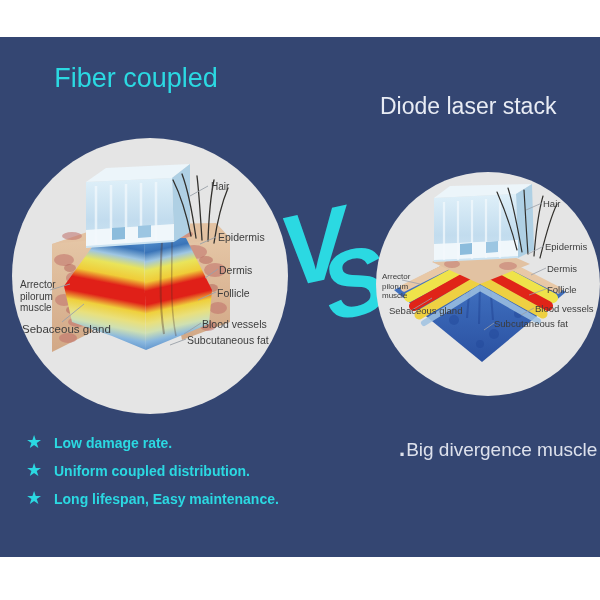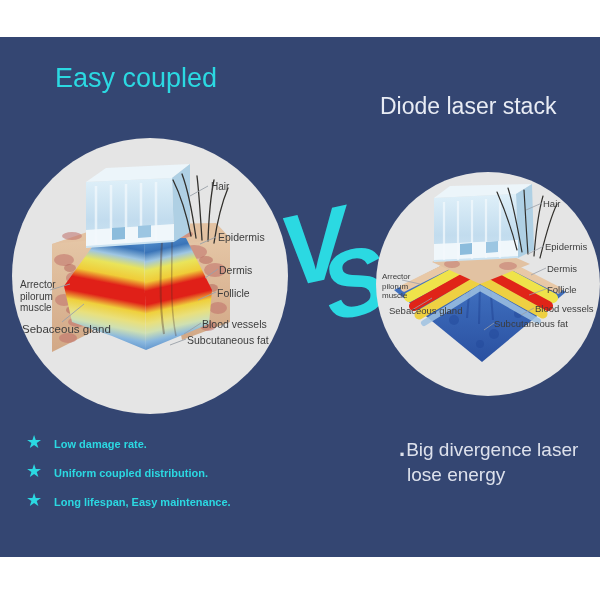--- a/index.html
+++ b/index.html
@@ -46,33 +46,33 @@
   .r-sebaceous  { left:13px;  top:133px; font-size:9.5px; }
 
   .vs { position:absolute; left:281px; top:196px; width:100px; height:140px; color:#2BD9E2; }
   .vs-v, .vs-s { position:absolute; font-style:italic; font-weight:bold; line-height:1; }
   .vs-v { left:0;    top:0;    font-size:100px; transform:rotate(-12deg); }
   .vs-s { left:42px; top:40px; font-size:94px;  transform:rotate(-14deg); }
 
   .benefits { position:absolute; left:26px; top:431px; }
   .benefit-row { display:flex; align-items:baseline; margin-bottom:5px; }
   .star { color:#2BD9E2; font-size:18px; width:28px; }
-  .benefit-text { color:#2BD9E2; font-size:11px; font-weight:bold; line-height:21px; }
+  .benefit-text { color:#2BD9E2; font-size:14px; font-weight:bold; line-height:21px; }
 
   .drawback { position:absolute; left:399px; top:436px; width:200px; color:#DDE1EC; font-size:19px; line-height:25px; }
   .drawback .dot { font-weight:bold; font-size:22px; margin-right:1px; }
   .drawback-line2 { padding-left:8px; }
 </style>
 </head>
 <body>
 
 <div class="panel"></div>
 
 <h1 class="title-left">
-  <span>Easy coupled</span>
+  <span>Fiber coupled</span>
 </h1>
 
 <h2 class="title-right">Diode laser stack</h2>
 
 <div class="circle circle-left">
   <svg width="276" height="276" viewBox="0 0 276 276">
     <defs>
       <linearGradient id="Lskin" x1="0" y1="0" x2="0" y2="1">
         <stop offset="0" stop-color="#e6c8a8"></stop>
           <stop offset="1" stop-color="#d2a886"></stop>
@@ -287,16 +287,15 @@
     <span class="benefit-text">Uniform coupled distribution.</span>
   </div>
   <div class="benefit-row">
     <span class="star">★</span>
     <span class="benefit-text">Long lifespan, Easy maintenance.</span>
   </div>
 </div>
 
 <div class="drawback">
   <div class="drawback-line1">
-    <span class="dot">.</span><span>Big divergence laser</span>
+    <span class="dot">.</span><span>Big divergence muscle</span>
   </div>
-  <div class="drawback-line2">lose energy</div>
 </div>
 
 </body></html>

